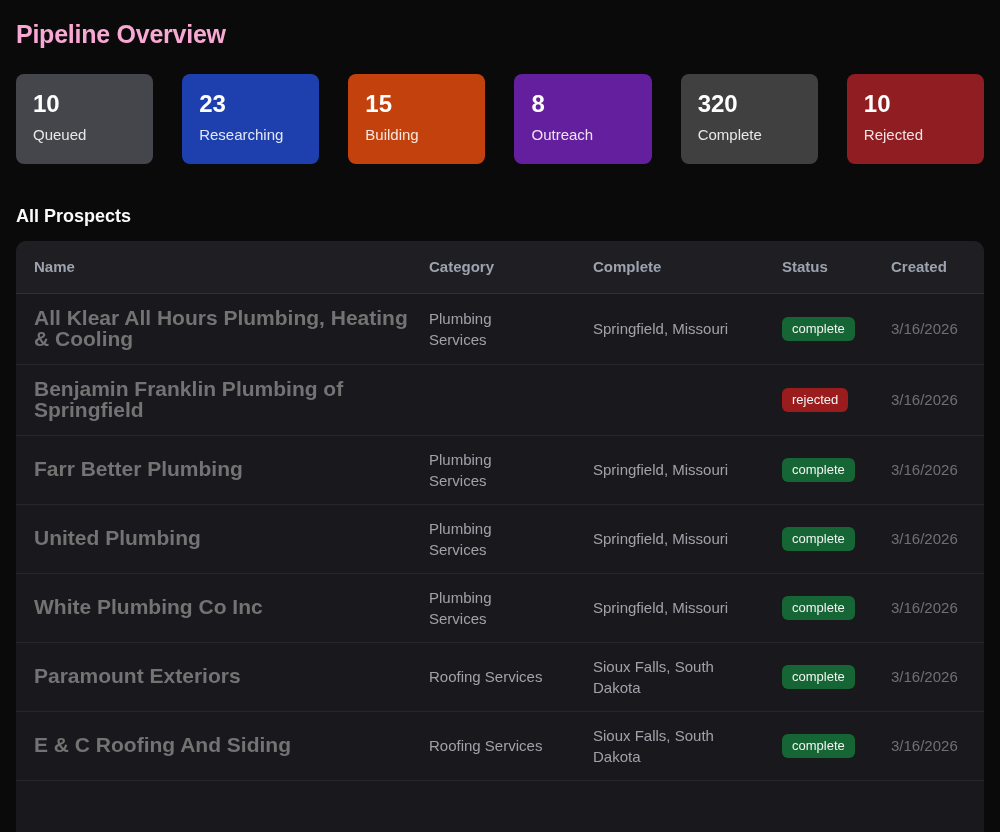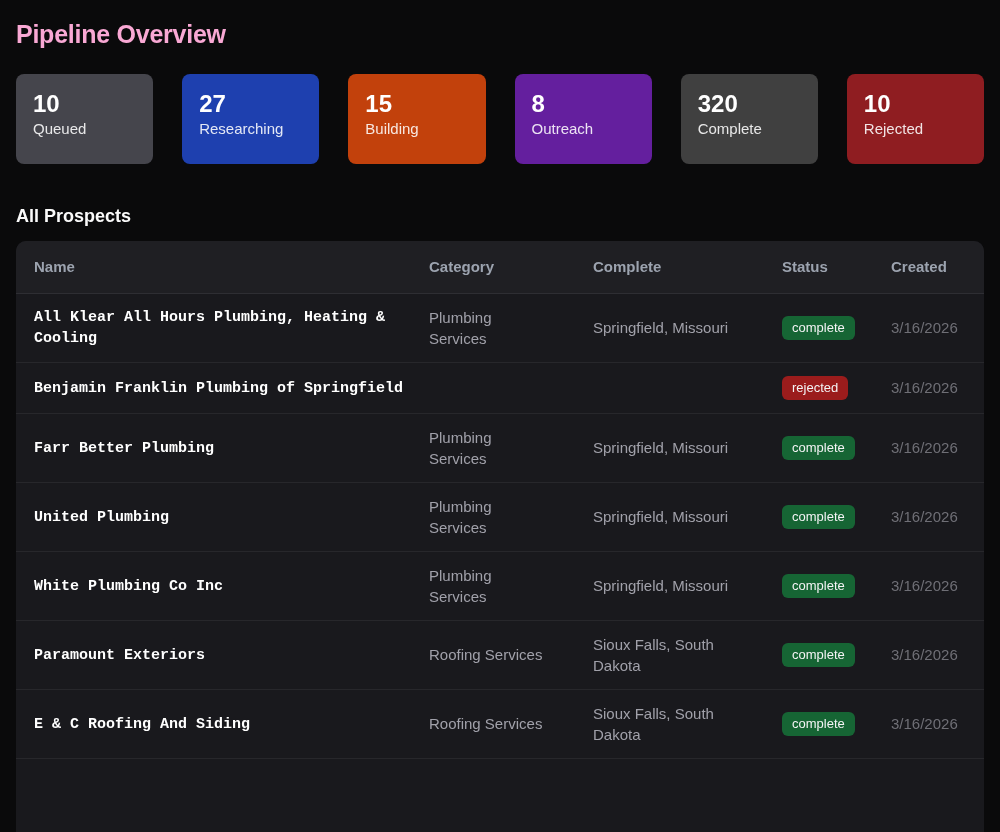--- a/index.html
+++ b/index.html
@@ -10,27 +10,27 @@
     -webkit-font-smoothing: antialiased;
   }
   .page { padding: 0 16px; }
 
   .page-title {
     margin-top: 22px;
     font-size: 25px; font-weight: 700; color: #f9a8d4;
     letter-spacing: -0.01em; line-height: 24px;
   }
 
-  .stats-row { display: flex; gap: 29px; margin-top: 28px; }
+  .stats-row { display: flex; gap: 29px; margin-top: 28px; justify-content: flex-end; }
   .stat-card {
     flex: 1 1 0; height: 90px; border-radius: 8px;
     padding: 15px 17px; color: #ffffff;
   }
   .stat-value { font-size: 24px; font-weight: 700; line-height: 30px; }
-  .stat-label { font-size: 15px; line-height: 20px; color: rgba(255,255,255,0.88); }
+  .stat-label { font-size: 15px; line-height: 20px; margin-top: 6px; color: rgba(255,255,255,0.88); }
 
   .section-title {
     margin-top: 40px;
     font-size: 18px; font-weight: 700; color: #fafafa; line-height: 24px;
   }
 
   .table-card {
     margin-top: 13px;
     width: 968px; height: 591px;
     background: #19191d;
@@ -47,22 +47,22 @@
     margin-left: 37px;
   }
   thead th:first-child, tbody td:first-child { padding-left: 18px; }
   tbody td {
     vertical-align: middle;
     padding: 13px 8px 13px 0;
     font-size: 15px; line-height: 21px; color: #a1a1aa;
     border-bottom: 1px solid #27272b;
   }
   .name-link {
-    color: #ffffff; font-weight: 600; text-decoration: none;
-    font-size: 15px; line-height: 21px; cursor: pointer; display: inline-block; font-family: Liberation Mono, monospace;
+    color: #737373; font-weight: 600; text-decoration: none;
+    font-size: 21px; line-height: 21px; cursor: pointer; display: inline-block;
   }
   .cell-wrap-category { max-width: 120px; }
   .cell-wrap-location { max-width: 154px; }
   .status-badge {
     display: inline-block;
     padding: 3px 10px 4px;
     border-radius: 6px;
     font-size: 13px; line-height: 17px; font-weight: 400;
     color: #f4f4f5;
   }
@@ -74,21 +74,21 @@
 <div class="page">
 
   <h1 class="page-title">Pipeline Overview</h1>
 
   <div class="stats-row">
     <div class="stat-card" style="background-color: rgb(69, 69, 76);">
       <div class="stat-value">10</div>
       <div class="stat-label">Queued</div>
     </div>
     <div class="stat-card" style="background-color: rgb(30, 64, 175);">
-      <div class="stat-value">27</div>
+      <div class="stat-value">23</div>
       <div class="stat-label">Researching</div>
     </div>
     <div class="stat-card" style="background-color: #c2410c;">
       <div class="stat-value">15</div>
       <div class="stat-label">Building</div>
     </div>
     <div class="stat-card" style="background-color: rgb(100, 31, 158);">
       <div class="stat-value">8</div>
       <div class="stat-label">Outreach</div>
     </div>

